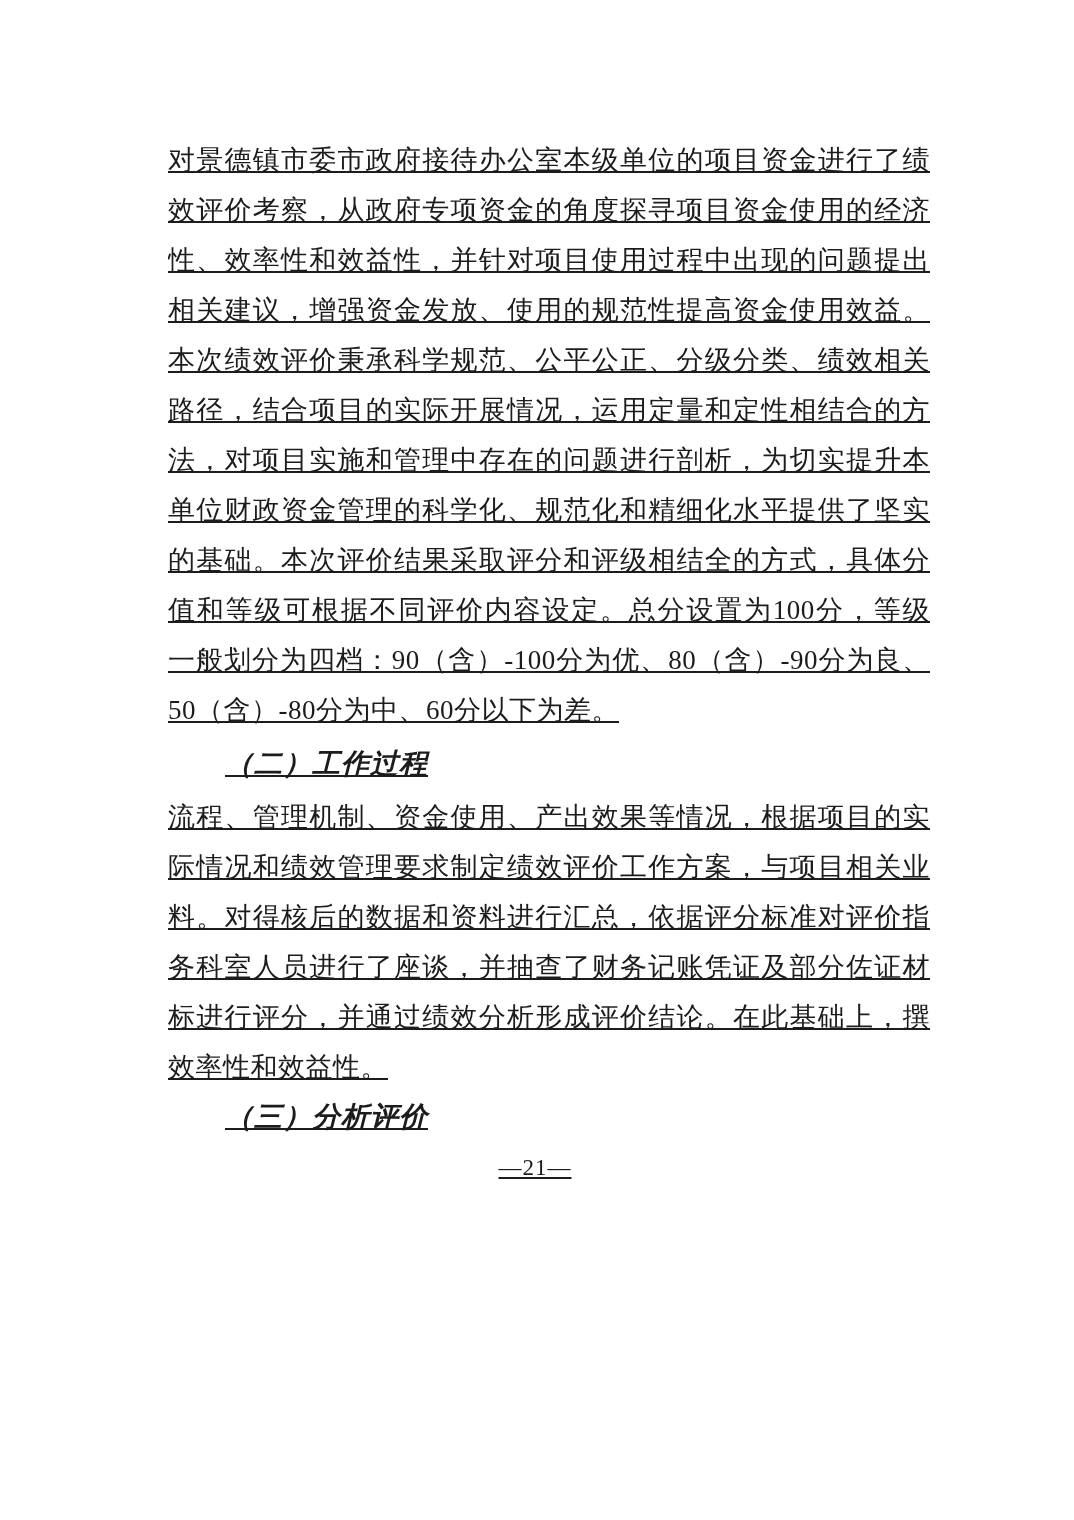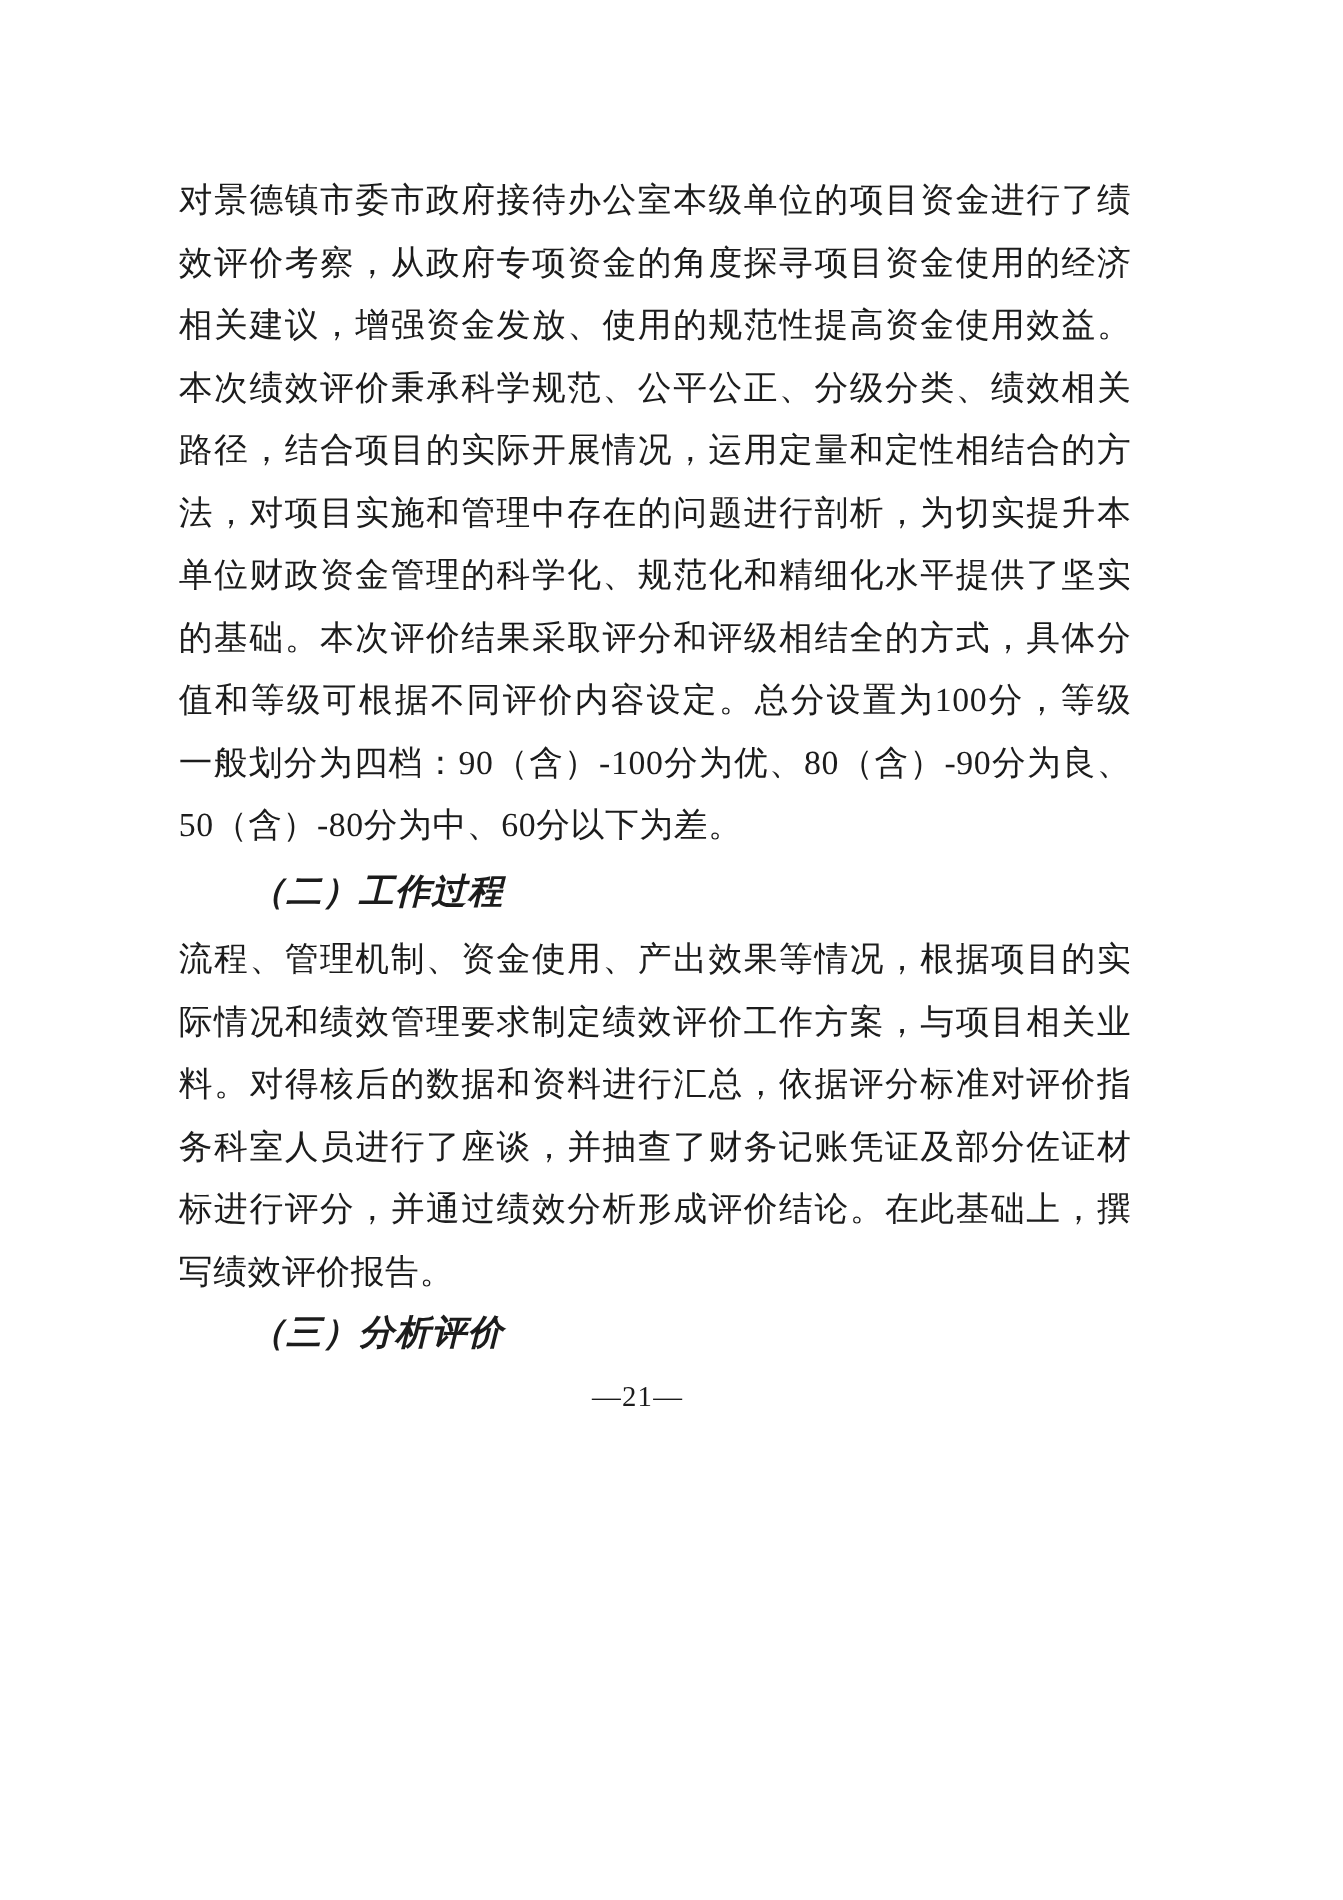--- a/index.html
+++ b/index.html
@@ -18,22 +18,23 @@
   .page {
     position: absolute;
     top: 0; left: 0;
     width: 1074px;
     height: 1520px;
     background: #ffffff;
   }
   .text-column {
     position: absolute;
     top: 135px;
-    left: 143px;
+    left: 168px;
     width: 762px;
+    text-decoration: underline;
   }
   .line {
     height: 50px;
     line-height: 50px;
     font-size: 27px;
     text-align: justify;
     text-align-last: justify;
     text-justify: inter-character;
     overflow: hidden;
     white-space: nowrap;
@@ -74,40 +75,41 @@
 </style>
 </head>
 <body>
 
 <div class="page">
   <div class="text-column">
 
     <div class="para-1">
       <div class="line">对景德镇市委市政府接待办公室本级单位的项目资金进行了绩</div>
       <div class="line">效评价考察，从政府专项资金的角度探寻项目资金使用的经济</div>
+      <div class="line">性、效率性和效益性，并针对项目使用过程中出现的问题提出</div>
       <div class="line">相关建议，增强资金发放、使用的规范性提高资金使用效益。</div>
       <div class="line">本次绩效评价秉承科学规范、公平公正、分级分类、绩效相关</div>
       <div class="line">路径，结合项目的实际开展情况，运用定量和定性相结合的方</div>
       <div class="line">法，对项目实施和管理中存在的问题进行剖析，为切实提升本</div>
       <div class="line">单位财政资金管理的科学化、规范化和精细化水平提供了坚实</div>
       <div class="line">的基础。本次评价结果采取评分和评级相结全的方式，具体分</div>
       <div class="line">值和等级可根据不同评价内容设定。总分设置为100分，等级</div>
       <div class="line">一般划分为四档：90（含）-100分为优、80（含）-90分为良、</div>
       <div class="line no-justify">50（含）-80分为中、60分以下为差。</div>
     </div>
 
     <div class="heading h-two">（二）工作过程</div>
 
     <div class="para-2">
       <div class="line">流程、管理机制、资金使用、产出效果等情况，根据项目的实</div>
       <div class="line">际情况和绩效管理要求制定绩效评价工作方案，与项目相关业</div>
       <div class="line">料。对得核后的数据和资料进行汇总，依据评分标准对评价指</div>
       <div class="line">务科室人员进行了座谈，并抽查了财务记账凭证及部分佐证材</div>
       <div class="line">标进行评分，并通过绩效分析形成评价结论。在此基础上，撰</div>
-      <div class="line no-justify">写绩效评价报告。</div>
+      <div class="line no-justify">效率性和效益性。</div>
     </div>
 
     <div class="heading h-three">（三）分析评价</div>
 
 
     <div class="page-number">—21—</div>
 
   </div>
 </div>
 

